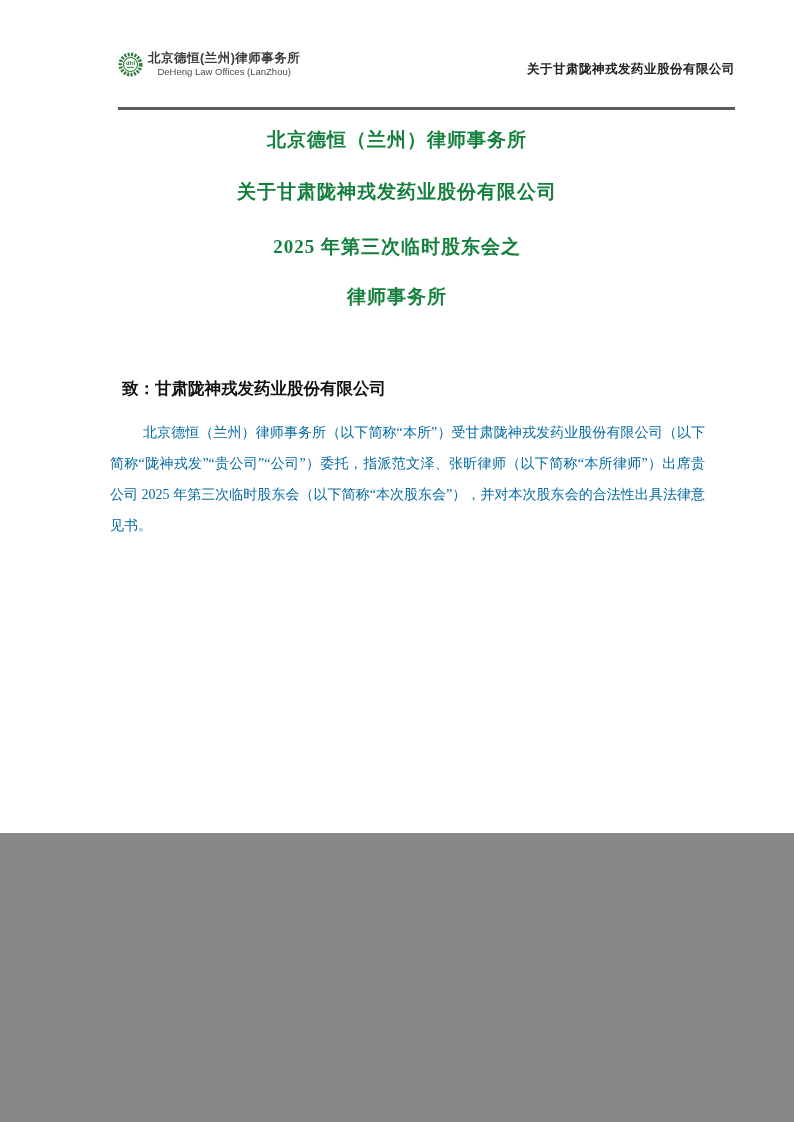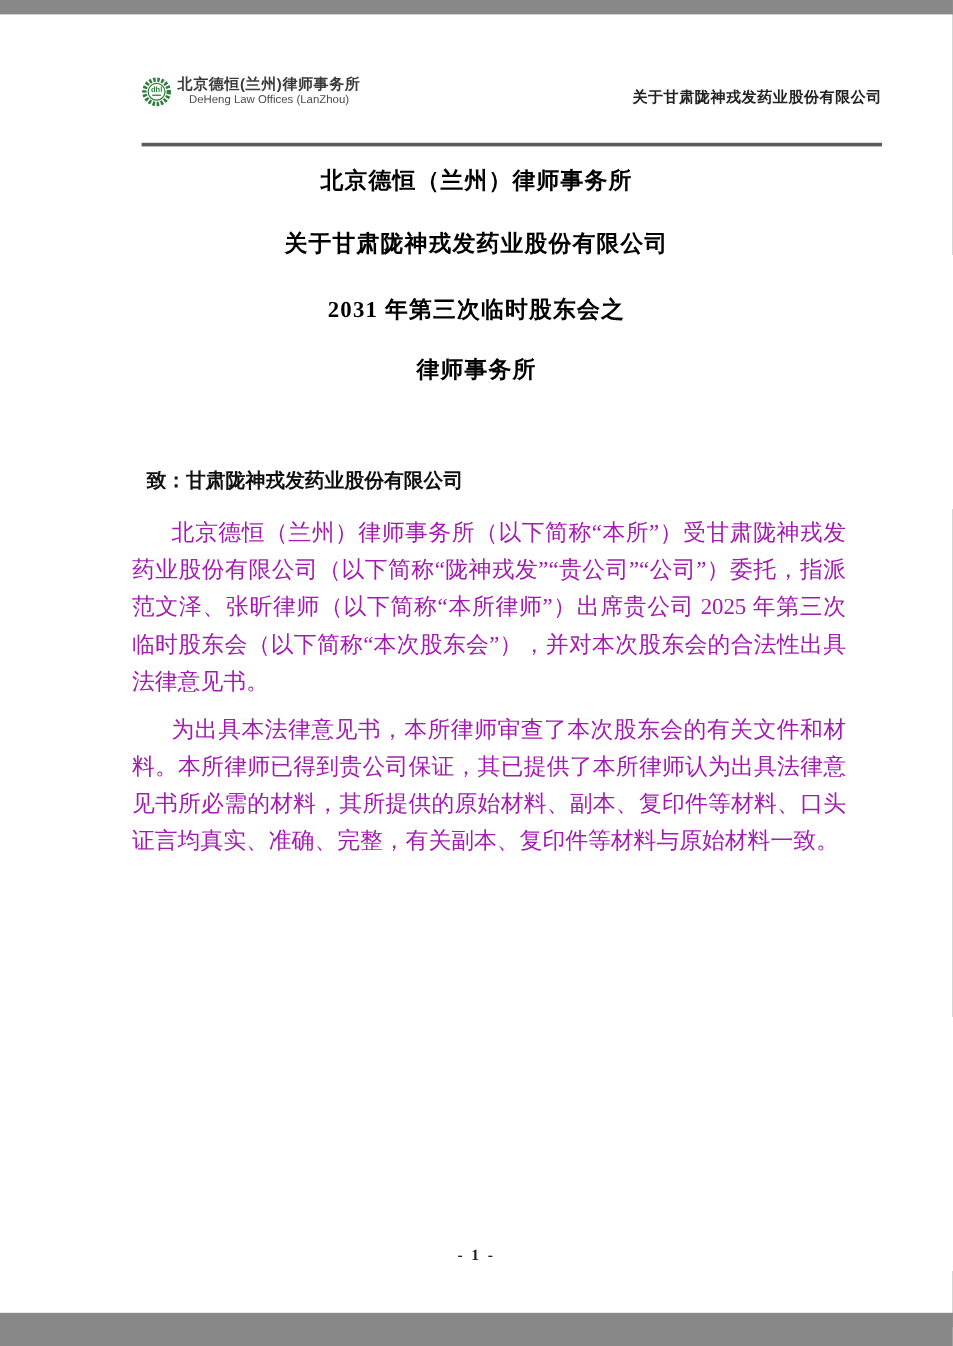--- a/index.html
+++ b/index.html
@@ -1,21 +1,21 @@
 <!DOCTYPE html>
 <html><head>
 <meta charset="utf-8">
 <style>
   * { margin: 0; padding: 0; box-sizing: border-box; }
   html, body { background: #888; }
   .page {
     position: relative;
     width: 794px;
-    height: 1082px;
-    margin: 12px auto;
+    height: 833px;
+    margin: 0 auto;
     background: #ffffff;
     font-family: "Liberation Serif", "DejaVu Serif", serif;
     color: #1a1a1a;
     overflow: hidden;
   }
 
   
   .logo-group {
     position: absolute;
     left: 118px;
@@ -65,21 +65,21 @@
   .doc-title { position: absolute; left: 0; top: 0; width: 100%; }
   .title-line {
     position: absolute;
     left: 0;
     width: 100%;
     text-align: center;
     font-size: 19px;
     font-weight: bold;
     letter-spacing: 1px;
     line-height: 26px;
-    color: #000000;
+    color: #15803d;
   }
   .title-line.l1 { top: 127px; }
   .title-line.l2 { top: 179px; }
   .title-line.l3 { top: 234px; }
   .title-line.l4 { top: 284px; }
 
   
   .body-block {
     position: absolute;
     left: 110px;
@@ -88,26 +88,26 @@
   }
   .salutation {
     font-size: 16.5px;
     font-weight: bold;
     line-height: 31px;
     padding-left: 12px;
     margin-bottom: 13px;
     color: #111;
   }
   .body-block p {
-    font-size: 19px;
+    font-size: 14px;
     line-height: 31px;
     text-align: justify;
     text-indent: 33px;
     margin-bottom: 9px;
-    color: #a21caf;
+    color: #0369a1;
   }
 
   
   .footer {
     position: absolute;
     left: 0;
     top: 1026px;
     width: 100%;
     text-align: center;
     font-size: 13px;
@@ -136,25 +136,24 @@
 
   <div class="header-right">
     <div>关于甘肃陇神戎发药业股份有限公司</div>
   </div>
 
   <div class="header-divider"></div>
 
   <div class="doc-title">
     <div class="title-line l1">北京德恒（兰州）律师事务所</div>
     <div class="title-line l2">关于甘肃陇神戎发药业股份有限公司</div>
-    <div class="title-line l3">2031 年第三次临时股东会之</div>
+    <div class="title-line l3">2025 年第三次临时股东会之</div>
     <div class="title-line l4">律师事务所</div>
   </div>
 
   <div class="body-block">
     <div class="salutation">致：甘肃陇神戎发药业股份有限公司</div>
     <p>北京德恒（兰州）律师事务所（以下简称“本所”）受甘肃陇神戎发药业股份有限公司（以下简称“陇神戎发”“贵公司”“公司”）委托，指派范文泽、张昕律师（以下简称“本所律师”）出席贵公司 2025 年第三次临时股东会（以下简称“本次股东会”），并对本次股东会的合法性出具法律意见书。</p>
-    <p>为出具本法律意见书，本所律师审查了本次股东会的有关文件和材料。本所律师已得到贵公司保证，其已提供了本所律师认为出具法律意见书所必需的材料，其所提供的原始材料、副本、复印件等材料、口头证言均真实、准确、完整，有关副本、复印件等材料与原始材料一致。</p>
   </div>
 
   <div class="footer">- 1 -</div>
 
 </div>
 
 </body></html>

